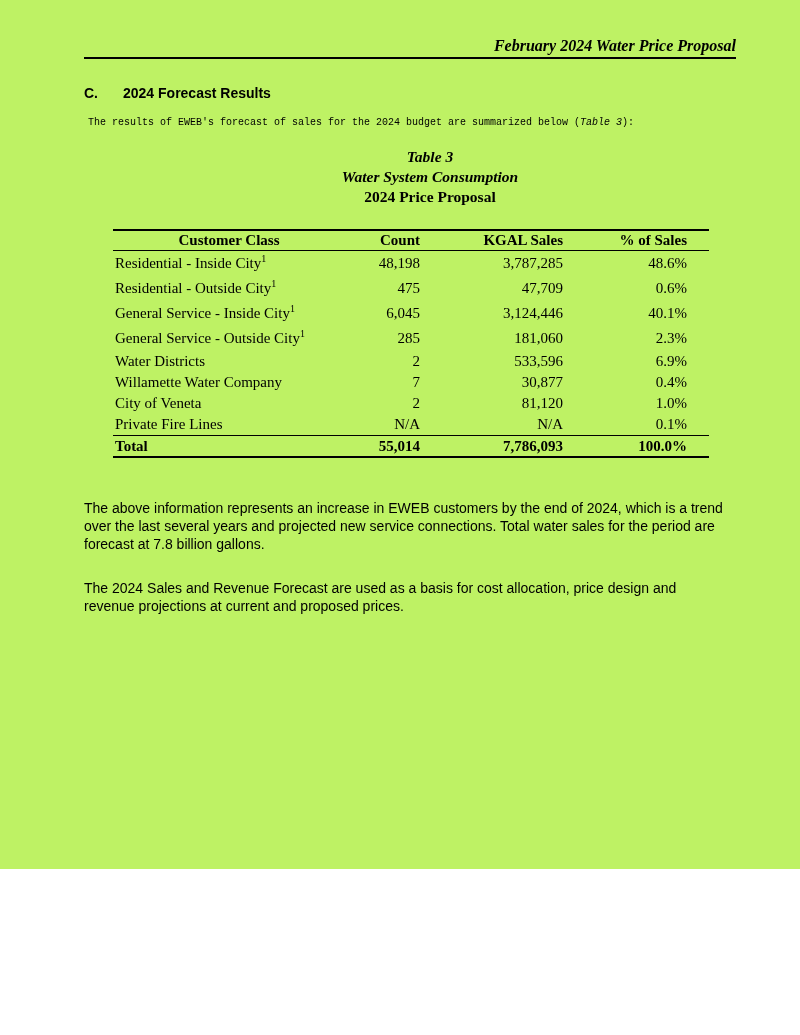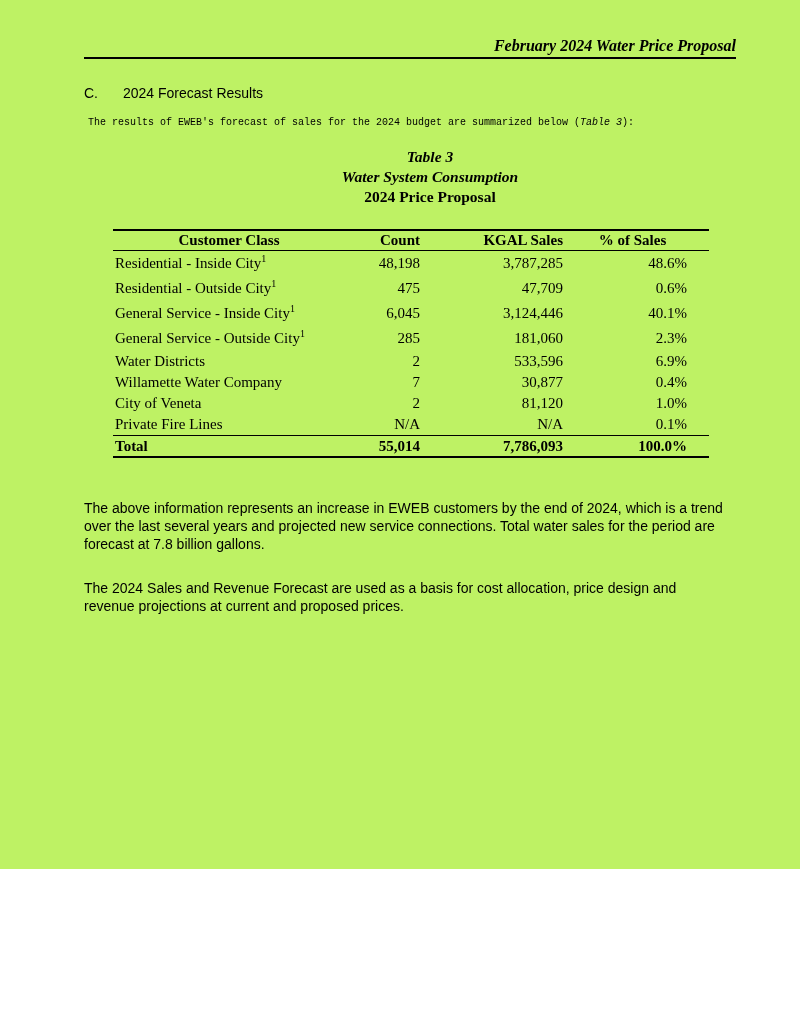--- a/index.html
+++ b/index.html
@@ -29,21 +29,21 @@
     height: 0;
     border-top: 2px solid #000000;
   }
 
   
   .section-heading {
     position: absolute;
     top: 85px;
     left: 84px;
     font-size: 14px;
-    font-weight: normal;
+    font-weight: bold;
     white-space: nowrap;
   }
   .section-number { display: inline-block; width: 39px; }
 
   
   .intro {
     position: absolute;
     top: 117px;
     left: 88px;
     font-size: 10px;
@@ -85,21 +85,21 @@
   .data-table col.c4 { width: 131px; }
   .data-table th, .data-table td { padding: 0; vertical-align: middle; }
   .data-table thead th {
     font-weight: bold;
     height: 19px;
     border-bottom: 1px solid #000000;
   }
   .data-table th.h1 { text-align: center; }
   .data-table th.h2 { text-align: right; padding-right: 8px; }
   .data-table th.h3 { text-align: right; padding-right: 15px; margin-top: 48px; }
-  .data-table th.h4 { padding-right: 22px; }
+  .data-table th.h4 { text-align: right; padding-right: 22px; }
   .data-table td.c1 { text-align: left; padding-left: 2px; }
   .data-table td.c2 { text-align: right; padding-right: 8px; }
   .data-table td.c3 { text-align: right; padding-right: 15px; }
   .data-table td.c4 { text-align: right; padding-right: 22px; }
   .data-table tr.r-tall td { height: 25px; margin-left: 26px; }
   .data-table tr.r-norm td { height: 21px; }
   .data-table tr.total-row td {
     height: 20px;
     border-top: 1px solid #000000;
     font-weight: bold;

